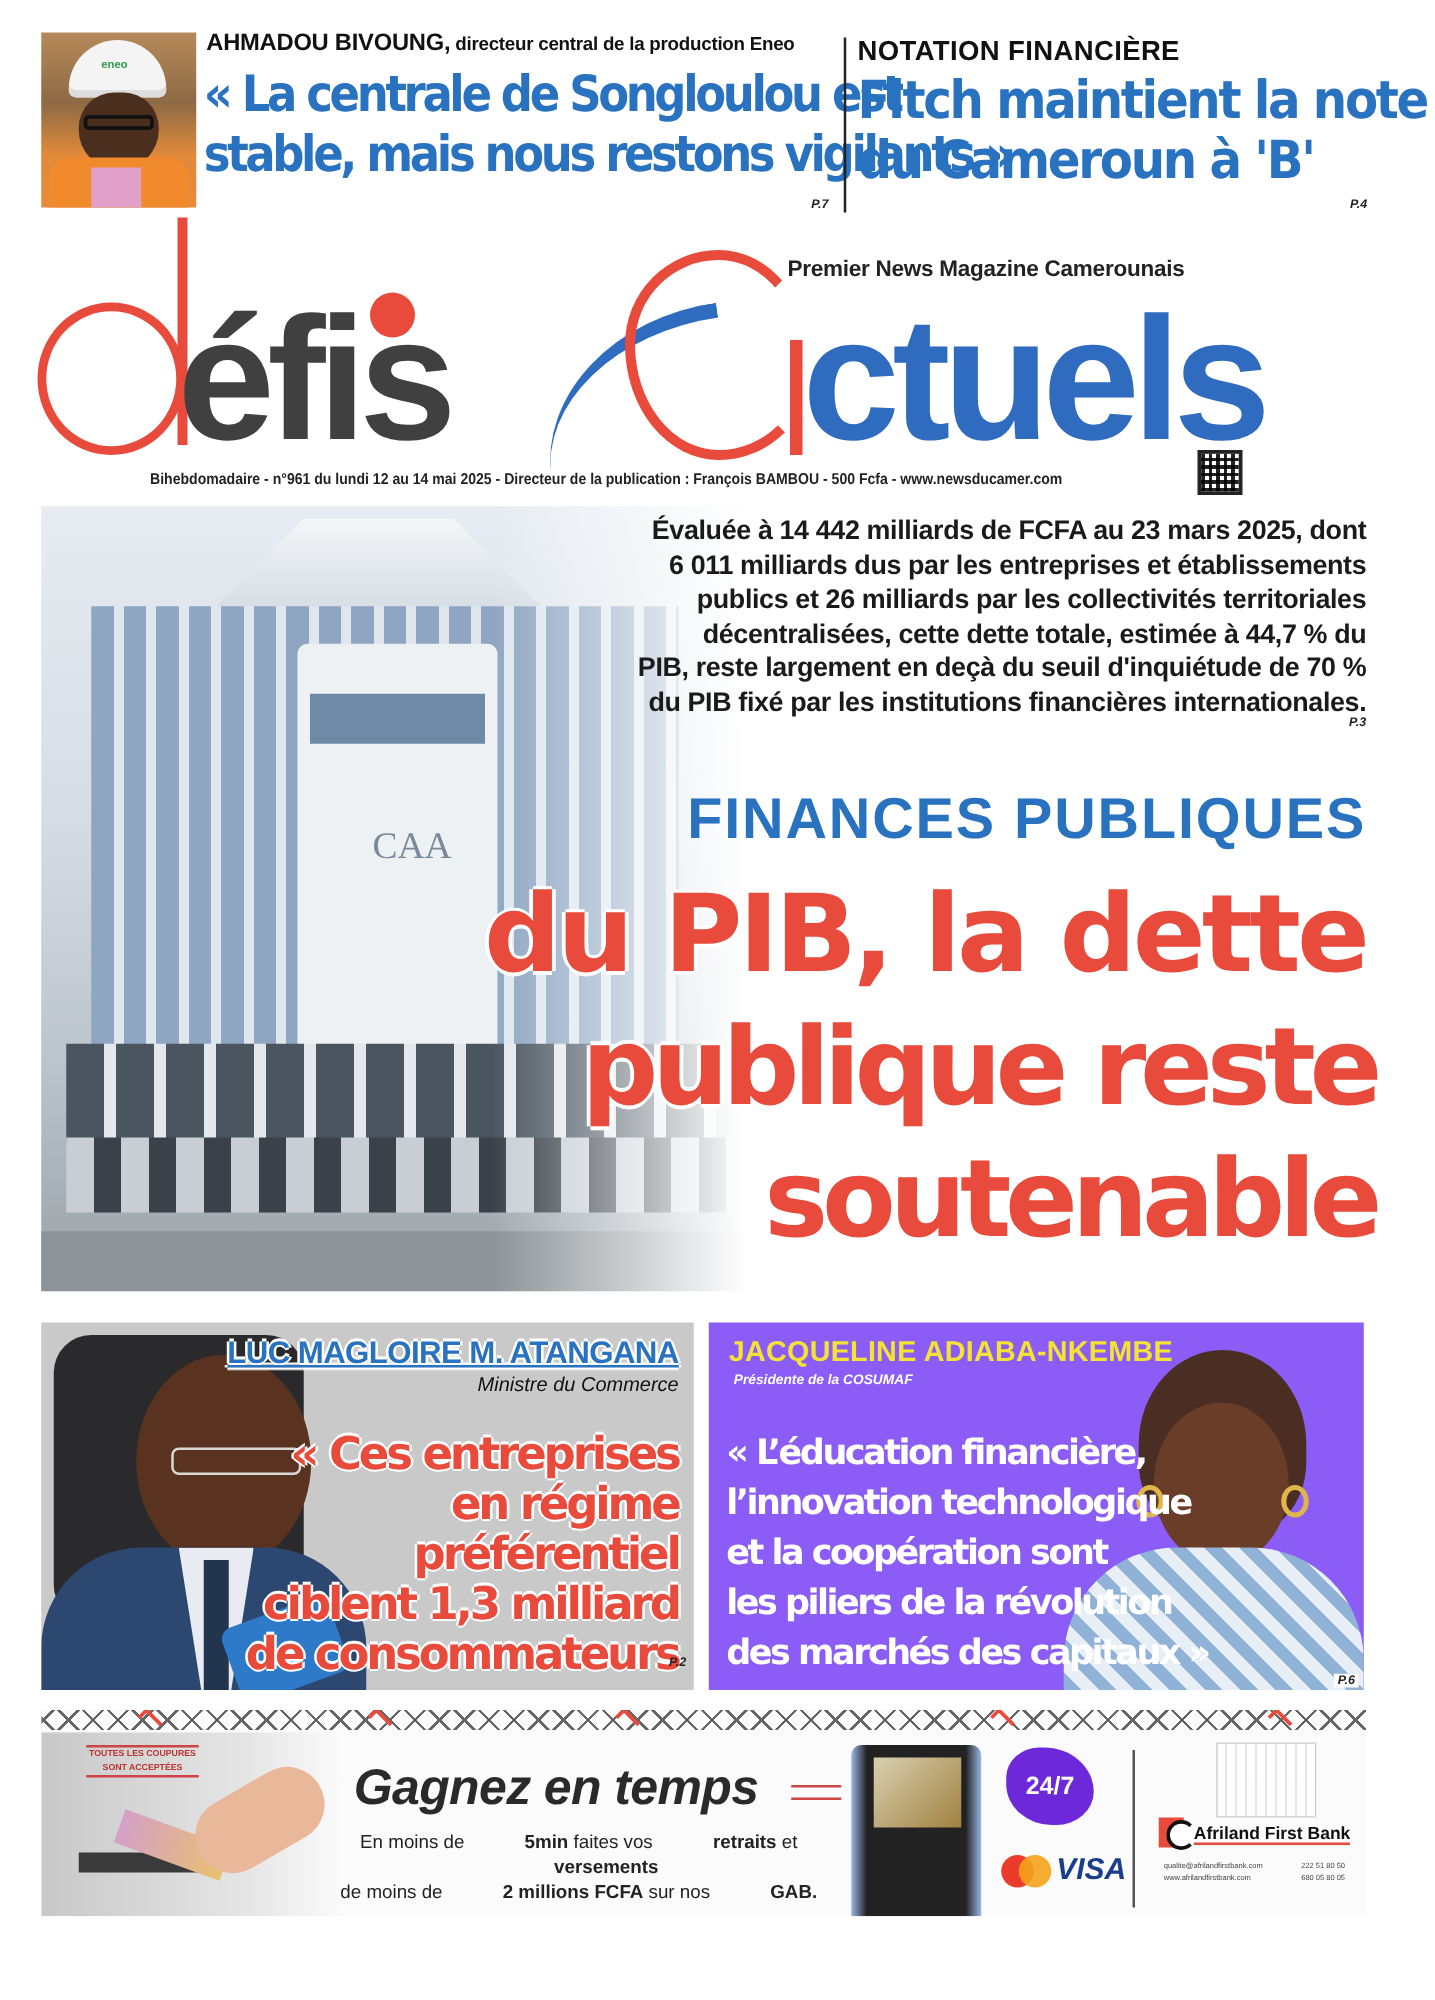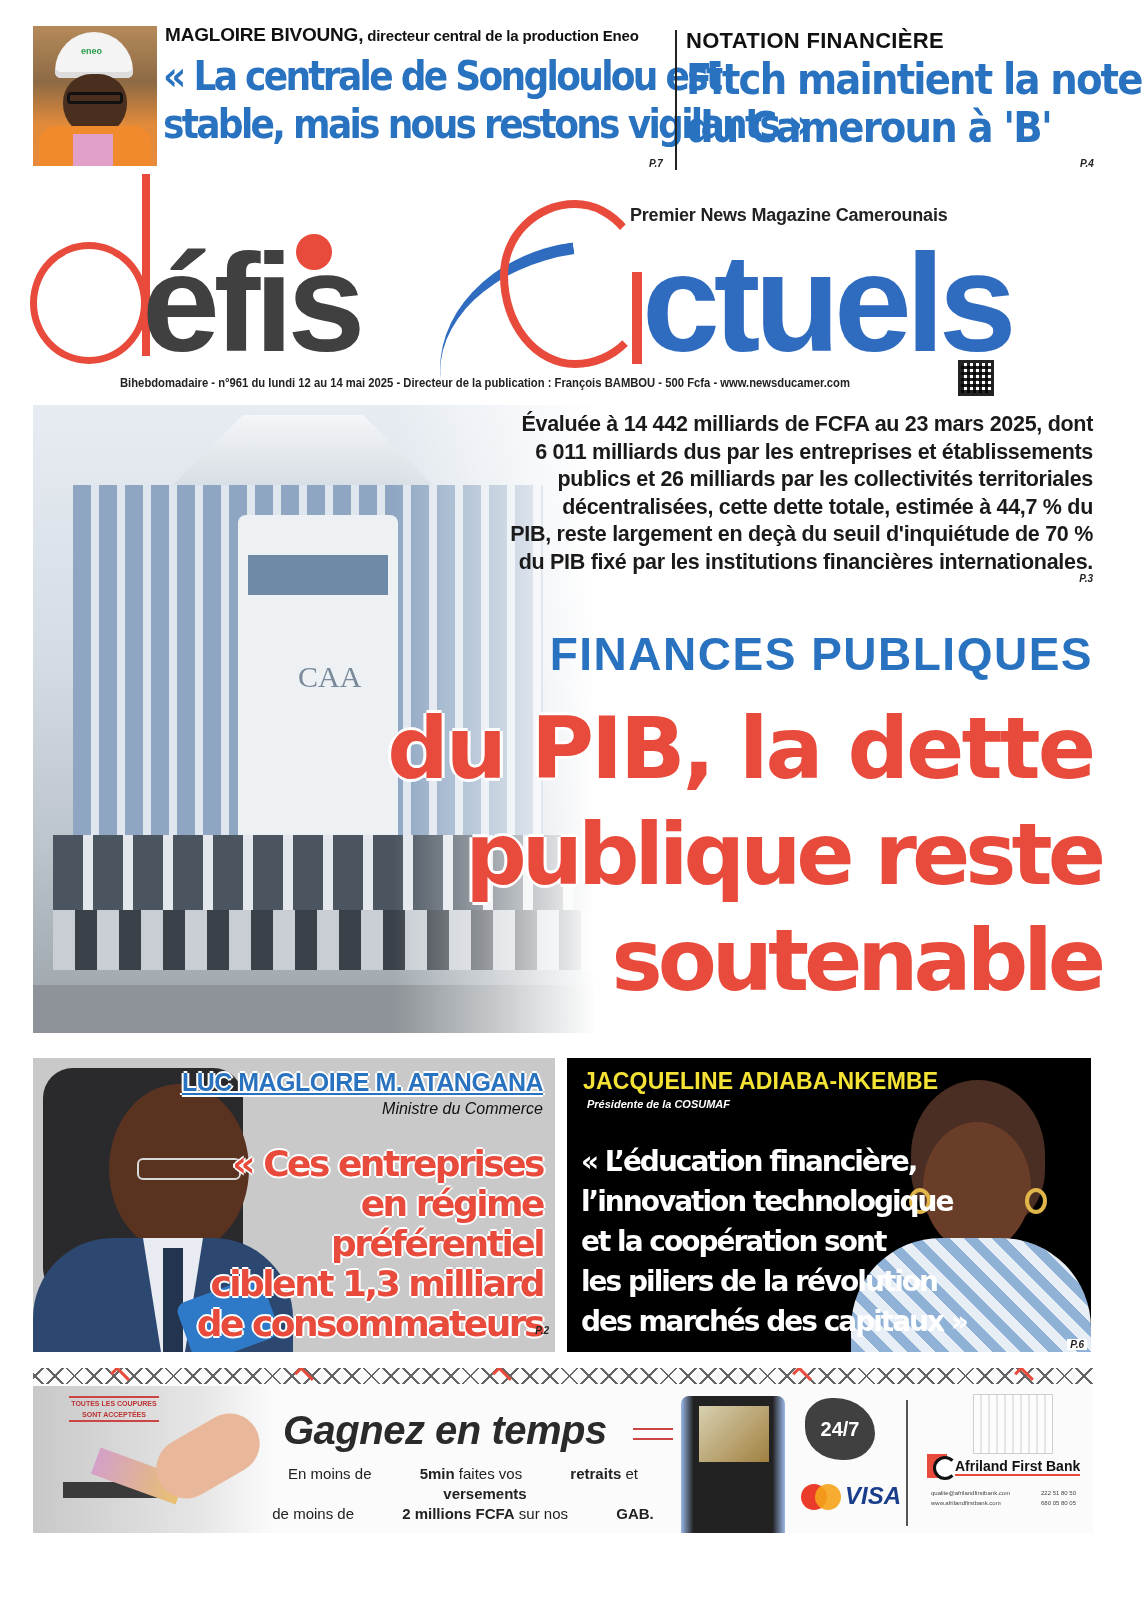--- a/index.html
+++ b/index.html
@@ -86,21 +86,21 @@
   .box-left .tie { position: absolute; left: 130px; top: 190px; width: 20px; height: 104px; background: #23344e; }
   .box-left .mic { position: absolute; left: 150px; top: 230px; width: 90px; height: 64px; background: #2e7ac8; border-radius: 10px; transform: rotate(-20deg); }
   .box-left .name { position: absolute; right: 12px; top: 10px; font-size: 25px; font-weight: bold; color: #2872c0; letter-spacing: -0.5px;
     text-shadow: 2px 0 0 #fff,-2px 0 0 #fff,0 2px 0 #fff,0 -2px 0 #fff; text-decoration: underline; }
   .box-left .title { position: absolute; right: 12px; top: 42px; font-size: 16px; font-style: italic; color: #111; }
   .box-left .quote { position: absolute; right: 12px; top: 86px; width: 360px; text-align: right; color: #e84b3c; font-family: "DejaVu Sans", sans-serif;
     font-weight: bold; font-size: 36px; line-height: 40px; letter-spacing: -2.5px;
     text-shadow: 2px 0 0 #fff,-2px 0 0 #fff,0 2px 0 #fff,0 -2px 0 #fff; }
   .box-left .page-ref { right: 6px; bottom: 16px; }
 
-  .box-right { position: absolute; left: 567px; top: 1058px; width: 524px; height: 294px; background: #000000; overflow: hidden; }
+  .box-right { position: absolute; left: 567px; top: 1058px; width: 524px; height: 294px; background: #8b5cf6; overflow: hidden; }
   .box-right .person { position: absolute; right: 0; top: 0; width: 240px; height: 294px; }
   .box-right .hair { position: absolute; left: 60px; top: 22px; width: 134px; height: 150px; background: #4a2e24; border-radius: 50% 50% 40% 40%; }
   .box-right .face { position: absolute; left: 72px; top: 64px; width: 108px; height: 130px; background: #6a3d28; border-radius: 50%; }
   .box-right .earring { position: absolute; top: 130px; width: 22px; height: 26px; border: 4px solid #e0b64a; border-radius: 50%; }
   .box-right .dress { position: absolute; left: 0; top: 180px; width: 240px; height: 114px; background: repeating-linear-gradient(45deg,#8fb2d6 0 10px,#e8eef6 10px 20px); border-radius: 90px 90px 0 0; }
   .box-right .name { position: absolute; left: 16px; top: 10px; font-size: 23px; font-weight: bold; color: #f4e234; letter-spacing: 0.2px; }
   .box-right .title { position: absolute; left: 20px; top: 40px; font-size: 11px; font-style: italic; font-weight: bold; color: #fff; }
   .box-right .quote { position: absolute; left: 14px; top: 84px; width: 340px; color: #fff; font-family: "DejaVu Sans", sans-serif;
     font-weight: bold; font-size: 28px; line-height: 40px; letter-spacing: -2px; white-space: nowrap; }
   .box-right .page-ref { right: 4px; bottom: 2px; background: #fff; padding: 0 3px; }
@@ -116,21 +116,21 @@
   .ad .sticker { position: absolute; left: 36px; top: 10px; width: 90px; height: 26px; border-top: 2px solid #c44; border-bottom: 2px solid #c44; font-size: 7px; font-weight: bold; color: #b33; text-align: center; line-height: 11px; }
   .ad .slot { position: absolute; left: 30px; top: 96px; width: 110px; height: 16px; background: #3a3a3a; }
   .ad .notes { position: absolute; left: 60px; top: 76px; width: 90px; height: 28px; background: linear-gradient(90deg,#d4a0c8,#e8c070); transform: rotate(20deg); }
   .ad .hand { position: absolute; left: 120px; top: 40px; width: 110px; height: 60px; background: #e9b89a; border-radius: 30px; transform: rotate(-30deg); }
   .ad .headline { position: absolute; left: 250px; top: 40px; font-size: 40px; font-weight: bold; font-style: italic; color: #2a2a2a; letter-spacing: -0.5px; }
   .ad .speed-lines { position: absolute; left: 600px; top: 60px; width: 40px; height: 12px; border-top: 2px solid #c44; border-bottom: 2px solid #c44; }
   .ad .body { position: absolute; left: 220px; top: 96px; width: 420px; text-align: center; font-size: 15px; line-height: 20px; color: #222; }
   .ad .body b { font-weight: bold; margin-left: 44px; }
   .ad .atm { position: absolute; left: 648px; top: 28px; width: 104px; height: 137px; background: linear-gradient(90deg,#9ab8e8,#222 12%,#222 88%,#9ab8e8); border-radius: 8px 8px 0 0; }
   .ad .atm-screen { position: absolute; left: 18px; top: 10px; width: 70px; height: 56px; background: linear-gradient(135deg,#d8d0b0,#a08040); }
-  .ad .badge247 { position: absolute; left: 772px; top: 30px; width: 70px; height: 62px; background: #404040; border-radius: 40% 60% 45% 55%; color: #fff; font-size: 20px; font-weight: bold; text-align: center; line-height: 62px; }
+  .ad .badge247 { position: absolute; left: 772px; top: 30px; width: 70px; height: 62px; background: #6d28d9; border-radius: 40% 60% 45% 55%; color: #fff; font-size: 20px; font-weight: bold; text-align: center; line-height: 62px; }
   .ad .mc { position: absolute; left: 768px; top: 116px; width: 40px; height: 26px; }
   .ad .mc i { position: absolute; top: 0; width: 26px; height: 26px; border-radius: 50%; }
   .ad .visa { position: absolute; left: 812px; top: 114px; font-size: 24px; font-weight: bold; font-style: italic; color: #1a3e8c; }
   .ad .vdivider { position: absolute; left: 873px; top: 32px; width: 2px; height: 126px; background: #555; }
   .ad .bank-building { position: absolute; left: 940px; top: 26px; width: 80px; height: 60px; border: 1px solid #bbb; background: repeating-linear-gradient(90deg,#fff 0 6px,#ddd 6px 8px); opacity: 0.7; }
   .ad .bank-logo { position: absolute; left: 894px; top: 86px; width: 20px; height: 24px; background: #e84b3c; }
   .ad .bank-logo:after { content: ""; position: absolute; left: 6px; top: 2px; width: 18px; height: 18px; border: 3px solid #111; border-right-color: transparent; border-radius: 50%; background: #fff; }
   .ad .bank-name { position: absolute; left: 922px; top: 90px; font-size: 14px; font-weight: bold; color: #111; border-bottom: 2px solid #e84b3c; }
   .ad .contact { position: absolute; left: 898px; top: 120px; font-size: 6px; color: #444; line-height: 10px; }
   .ad .phones { position: absolute; left: 1008px; top: 120px; font-size: 6px; color: #444; line-height: 10px; }
@@ -142,21 +142,21 @@
   <div class="teaser-photo">
     <div class="helmet">
         <span>eneo</span>
       </div>
     <div class="face"></div>
     <div class="glasses"></div>
     <div class="vest"></div>
     <div class="shirt"></div>
   </div>
   <div class="kicker">
-    <span class="name">MAGLOIRE BIVOUNG,</span><span class="role"> directeur central de la production Eneo</span>
+    <span class="name">AHMADOU BIVOUNG,</span><span class="role"> directeur central de la production Eneo</span>
   </div>
   <div class="quote">
     <div>« La centrale de Songloulou est</div>
     <div>stable, mais nous restons vigilants »</div>
   </div>
   <div class="page-ref">P.7</div>
 </div>
 
 <div class="teaser-divider"></div>
 

